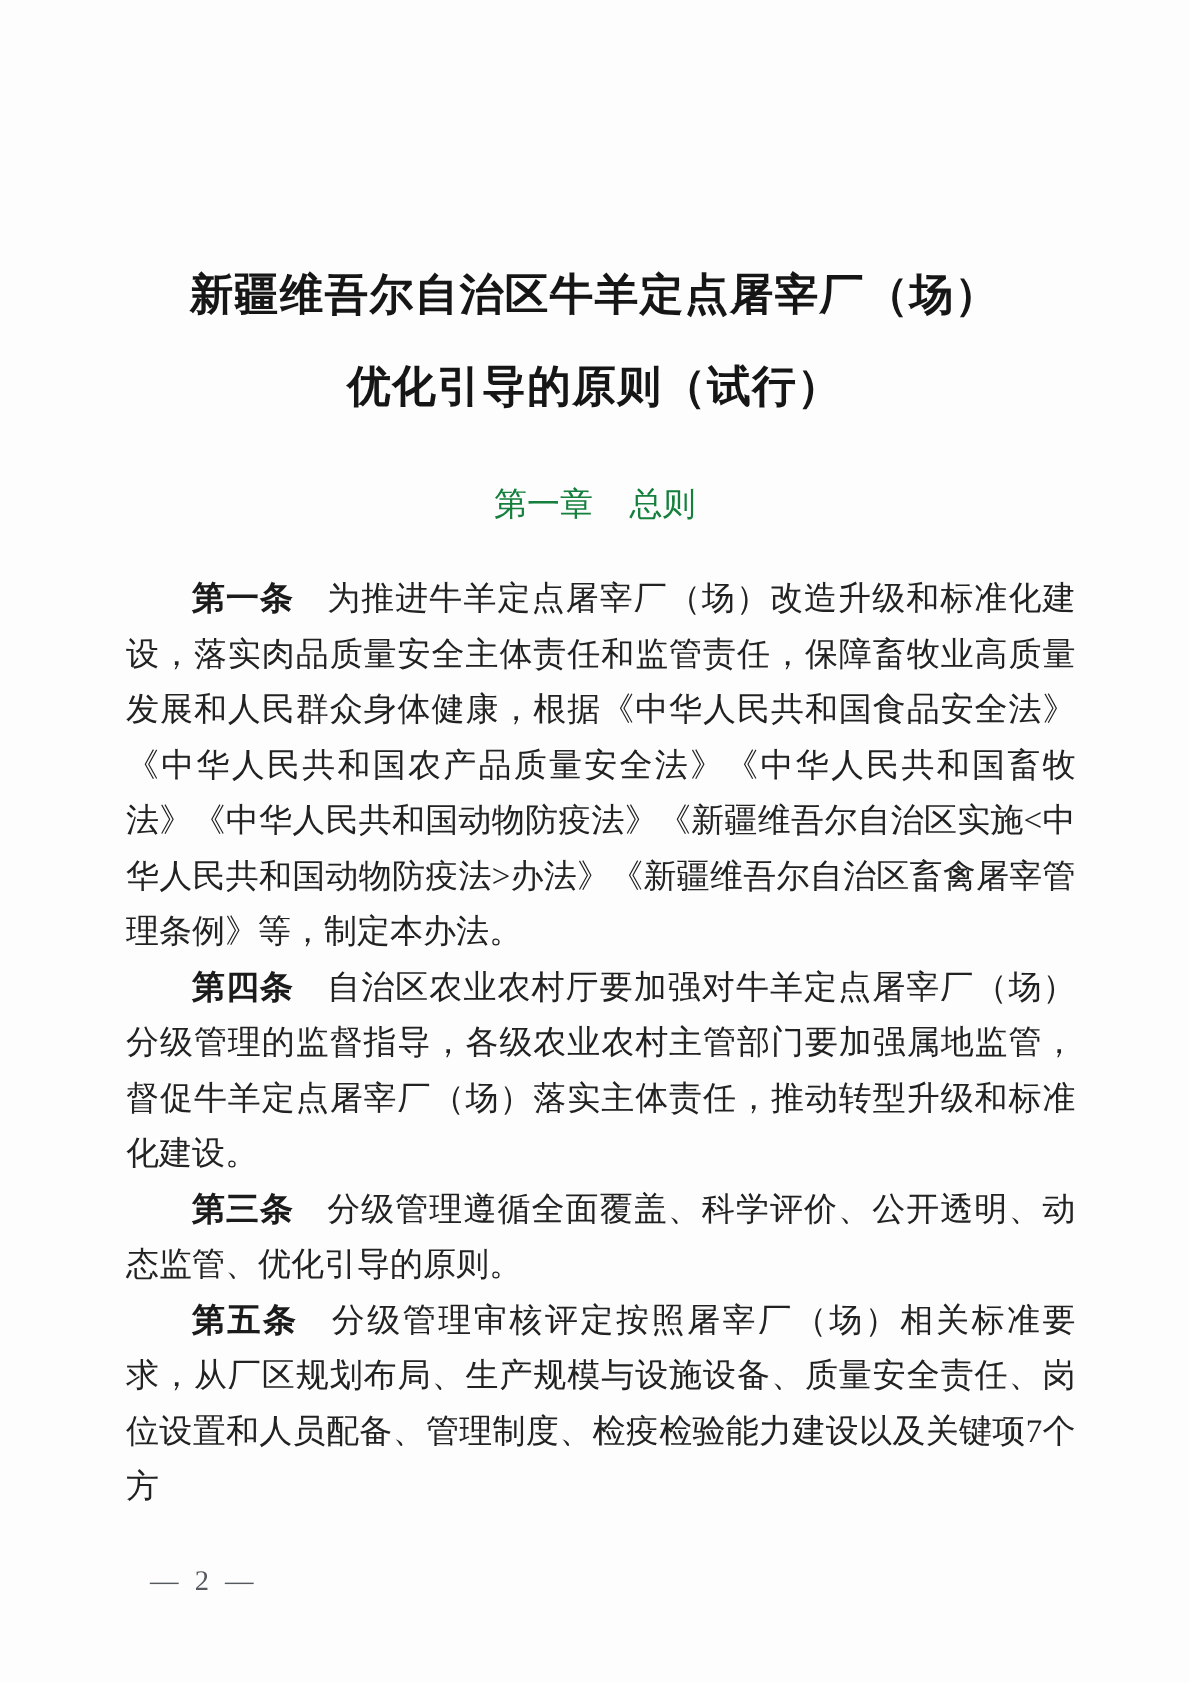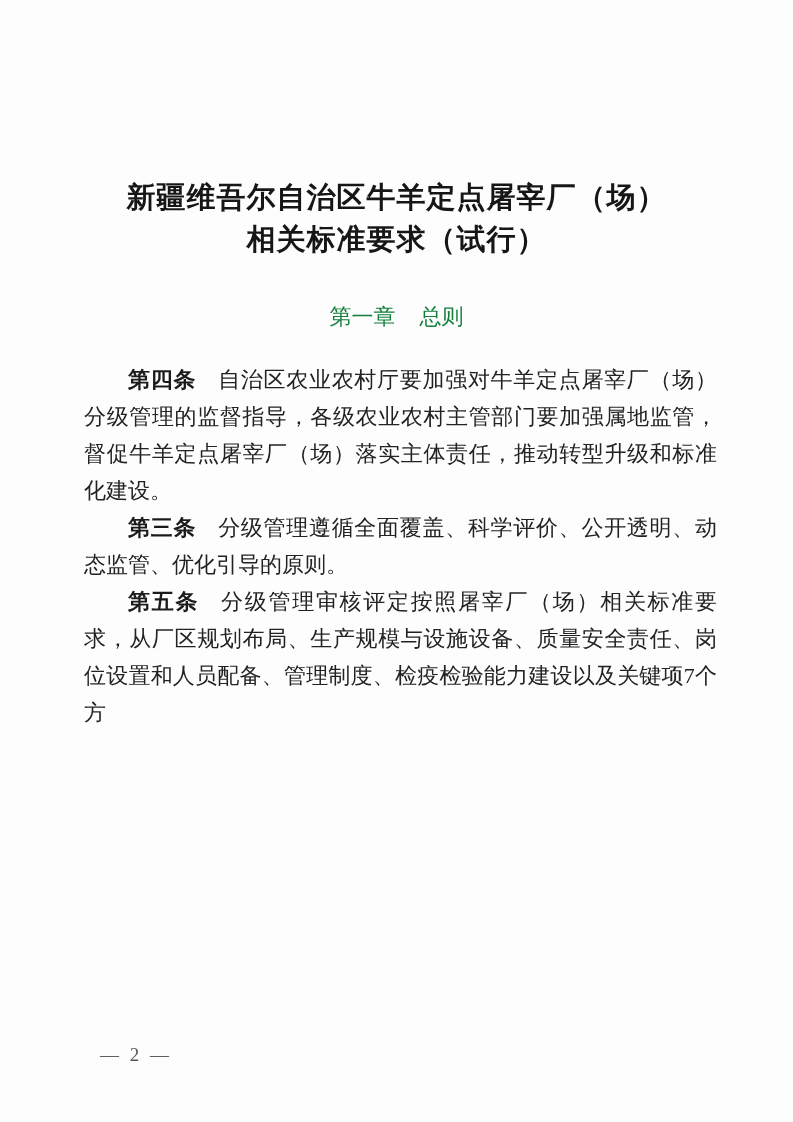--- a/index.html
+++ b/index.html
@@ -25,21 +25,21 @@
   .doc-title {
     margin-top: 176px;
     padding: 0 70px;
     text-align: center;
     font-size: 29px;
     line-height: 42px;
     font-weight: bold;
     color: #161616;
     letter-spacing: 1px;
   }
-  .doc-title .title-line { display: block; }
+  .doc-title .title-line { display: block; margin-top: 19px; }
 
   .chapter-heading {
     margin-top: 45px;
     text-align: center;
     font-size: 22px;
     line-height: 24px;
     font-weight: normal;
     color: #15803d;
     font-family: "Liberation Sans", "DejaVu Sans", sans-serif;
   }
@@ -77,29 +77,32 @@
     font-family: "Liberation Serif", "DejaVu Serif", serif;
   }
 </style>
 </head>
 <body>
 
 <div class="scan-page">
 
   <h1 class="doc-title">
     <span class="title-line">新疆维吾尔自治区牛羊定点屠宰厂（场）</span>
-    <span class="title-line">相关标准要求（试行）</span>
+    <span class="title-line">优化引导的原则（试行）</span>
   </h1>
 
   <h2 class="chapter-heading">
     <span class="chapter-num">第一章</span><span>总则</span>
   </h2>
 
   <div class="doc-body">
 
+    <p class="article">
+      <span class="article-label">第一条</span><span>为推进牛羊定点屠宰厂（场）改造升级和标准化建设，落实肉品质量安全主体责任和监管责任，保障畜牧业高质量发展和人民群众身体健康，根据《中华人民共和国食品安全法》《中华人民共和国农产品质量安全法》《中华人民共和国畜牧法》《中华人民共和国动物防疫法》《新疆维吾尔自治区实施&lt;中华人民共和国动物防疫法&gt;办法》《新疆维吾尔自治区畜禽屠宰管理条例》等，制定本办法。</span>
+    </p>
 
 
     <p class="article">
       <span class="article-label">第四条</span><span>自治区农业农村厅要加强对牛羊定点屠宰厂（场）分级管理的监督指导，各级农业农村主管部门要加强属地监管，督促牛羊定点屠宰厂（场）落实主体责任，推动转型升级和标准化建设。</span>
     </p>
 
     <p class="article">
       <span class="article-label">第三条</span><span>分级管理遵循全面覆盖、科学评价、公开透明、动态监管、优化引导的原则。</span>
     </p>
 

